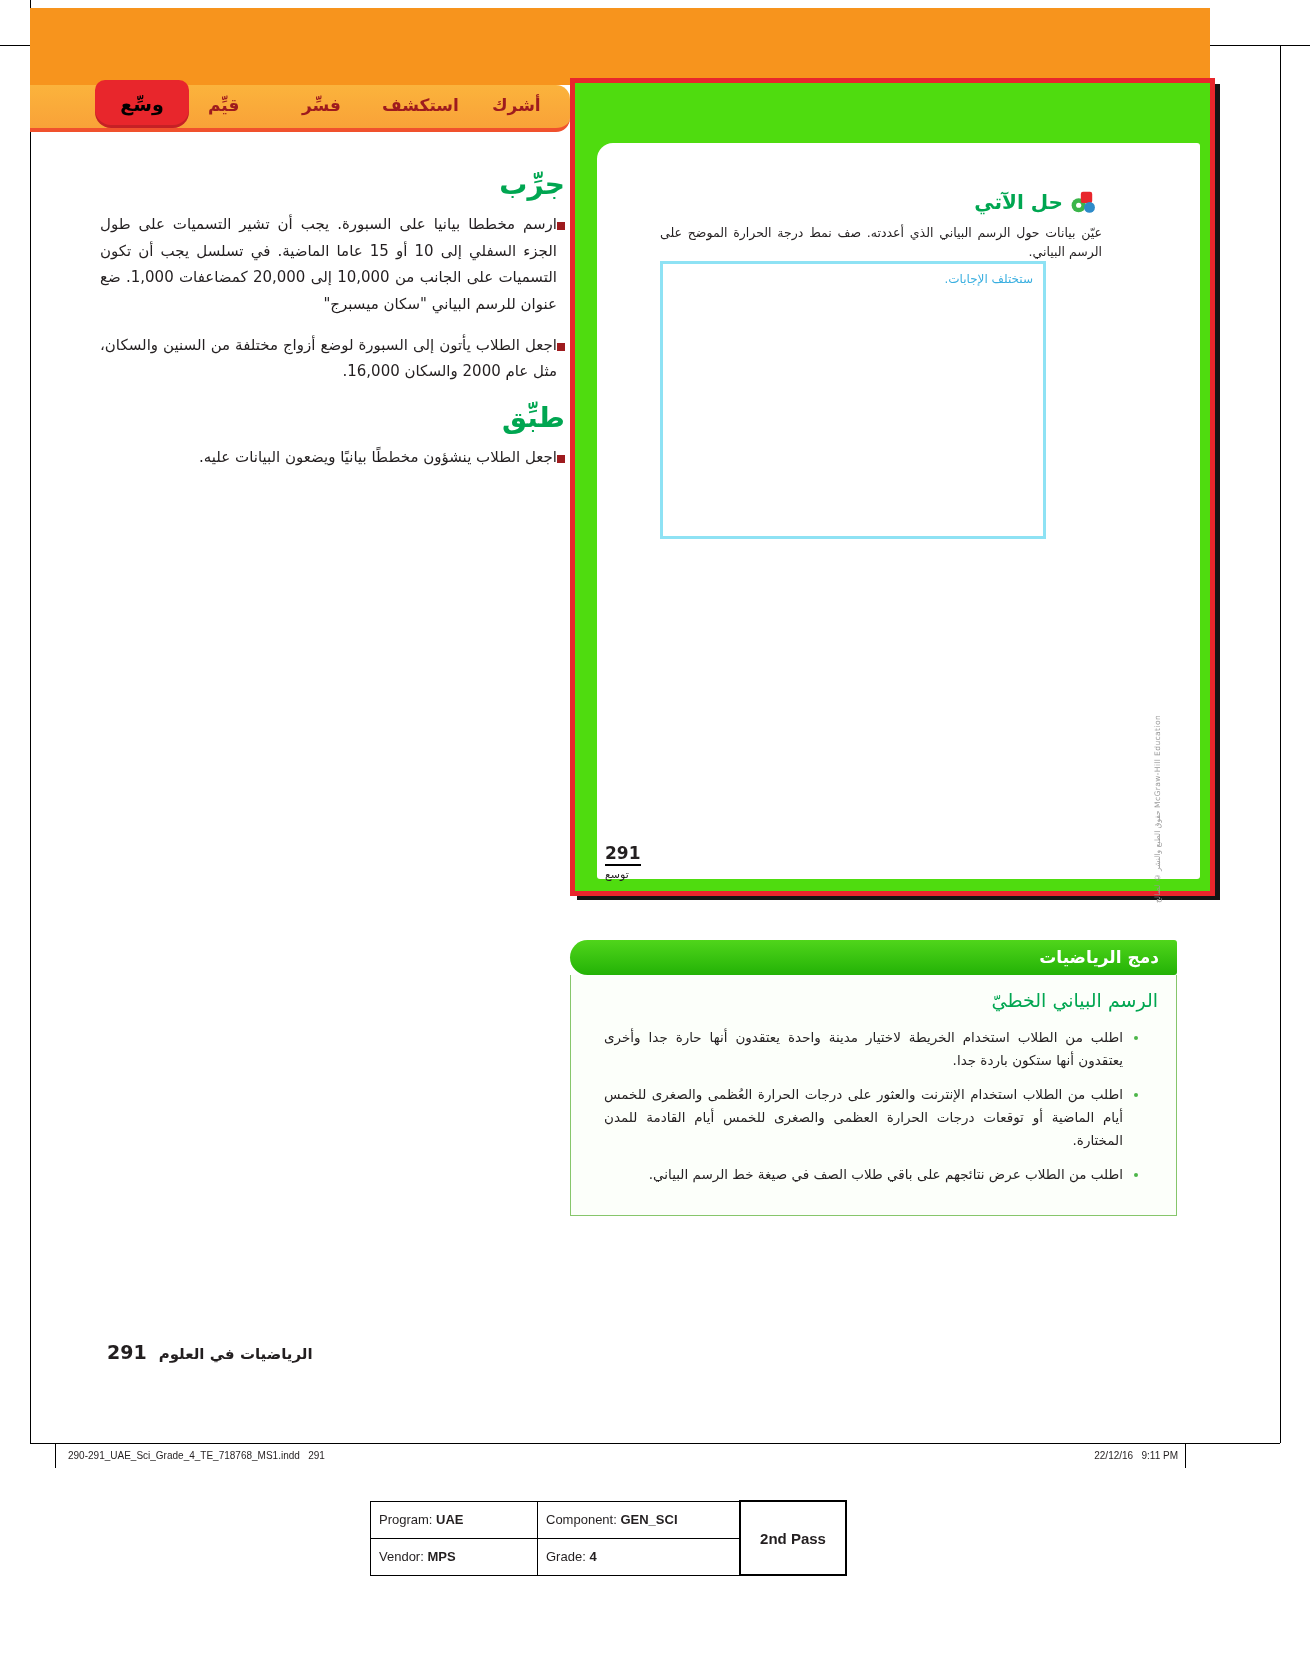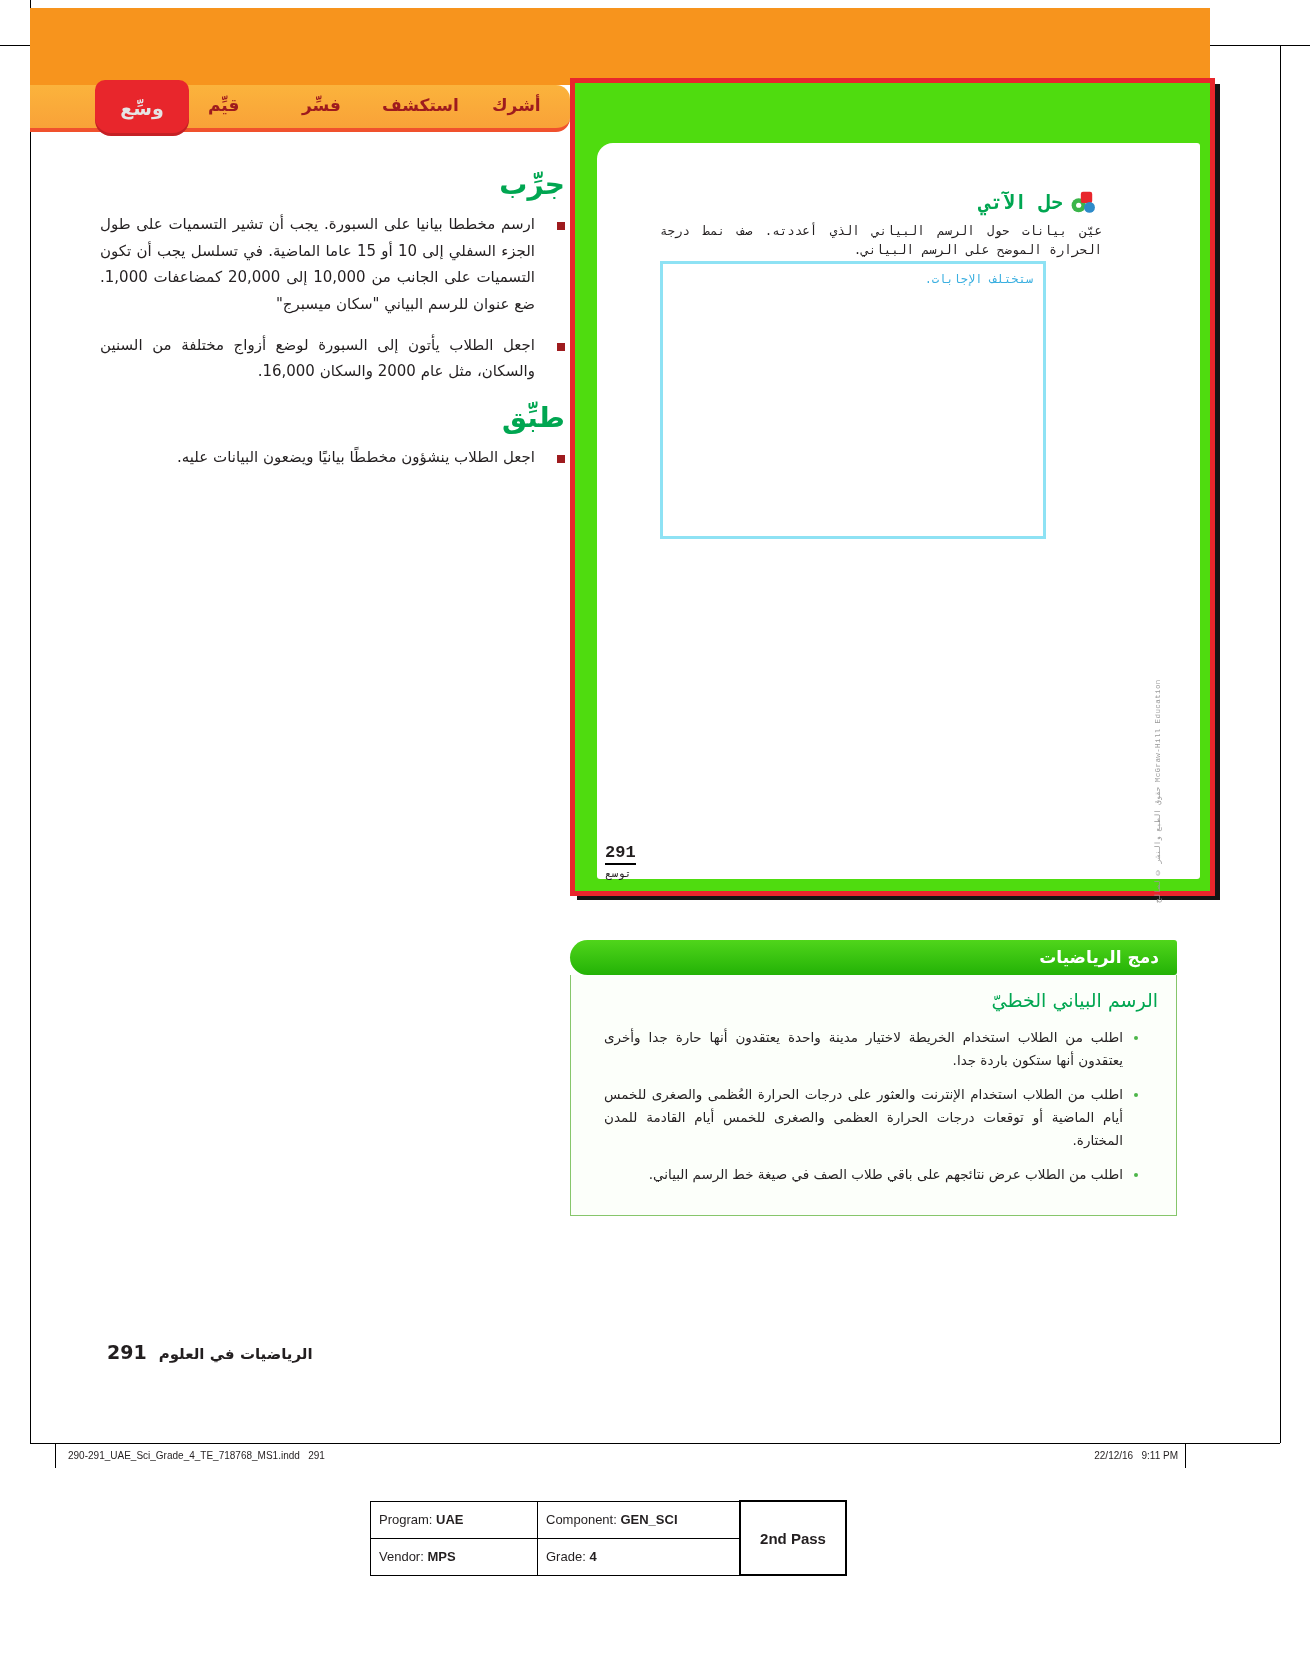--- a/index.html
+++ b/index.html
@@ -6,36 +6,36 @@
   .canvas { position:relative; width:1310px; height:1663px; background:#fff; overflow:hidden;
             font-family:"DejaVu Sans", sans-serif; color:#231F20; }
   .crop { position:absolute; background:#000; z-index:0; }
 
   
   .orange-band { position:absolute; left:30px; top:8px; width:1180px; height:77px; background:#F7941D; z-index:1; }
   .tab-strip { position:absolute; left:30px; top:85px; width:540px; height:43px;
                background:linear-gradient(180deg,#FBB33C,#F9A238);
                border-bottom:4px solid #F0512D; border-radius:0 14px 14px 0; z-index:1; }
   .tab-label { position:absolute; top:10px; font-size:17px; font-weight:bold; color:#9E1B1E; }
-  .active-tab { position:absolute; left:95px; top:80px; width:94px; height:56px; background:#E8262C;
-                border-radius:10px 10px 16px 16px; color:#e5e5e5; font-weight:bold; font-size:19px;
+  .active-tab { position:absolute; left:95px; top:80px; width:94px; height:48px; background:#E8262C;
+                border-radius:10px 10px 16px 16px; color:#000000; font-weight:bold; font-size:19px;
                 display:flex; align-items:center; justify-content:center; z-index:2;
                 box-shadow:inset 0 -3px 0 rgba(0,0,0,.15); }
 
   
   .teacher-col { position:absolute; left:100px; top:168px; width:465px; direction:rtl; z-index:1; }
   .t-head { color:#00A651; font-size:28px; font-weight:bold; margin:0 0 10px; text-align:right; }
   .t-head2 { margin-top:16px; }
-  .t-bullet { display:flex; gap:22px; margin-bottom:14px; }
+  .t-bullet { display:flex; gap:0; margin-bottom:14px; }
   .t-marker { flex:0 0 auto; width:8px; height:8px; background:#9E1B1E; margin-top:11px; }
   .t-text { font-size:15px; line-height:1.78; text-align:justify; }
 
   
   .student-box { position:absolute; left:570px; top:78px; width:645px; height:818px; background:#4FDC0F;
-                 border:5px solid #E8262C; box-sizing:border-box; box-shadow:6px 5px 0 -1px #141414; z-index:2;font-family:Liberation Mono, monospace; }
+                 border:5px solid #E8262C; box-sizing:border-box; box-shadow:6px 5px 0 -1px #141414; z-index:2; }
   .white-page { position:absolute; left:22px; top:60px; right:10px; bottom:12px; background:#fff;
                 border-radius:16px 3px 3px 3px; }
   .solve-row { position:absolute; top:46px; right:104px; display:flex; direction:rtl; align-items:center; gap:7px; }
   .solve-head { color:#00A651; font-size:20px; font-weight:bold; }
   .solve-icon { width:26px; height:26px; }
   .solve-body { position:absolute; top:80px; right:98px; width:442px; direction:rtl; font-size:12.5px;
                 line-height:1.55; text-align:justify; }
   .answer-box { position:absolute; left:63px; top:118px; width:380px; height:272px; border:3px solid #8EE2F4; }
   .answer-note { position:absolute; top:8px; right:10px; color:#3AAFE0; font-size:12px; direction:rtl; }
   .page-num { position:absolute; left:8px; top:700px; }

